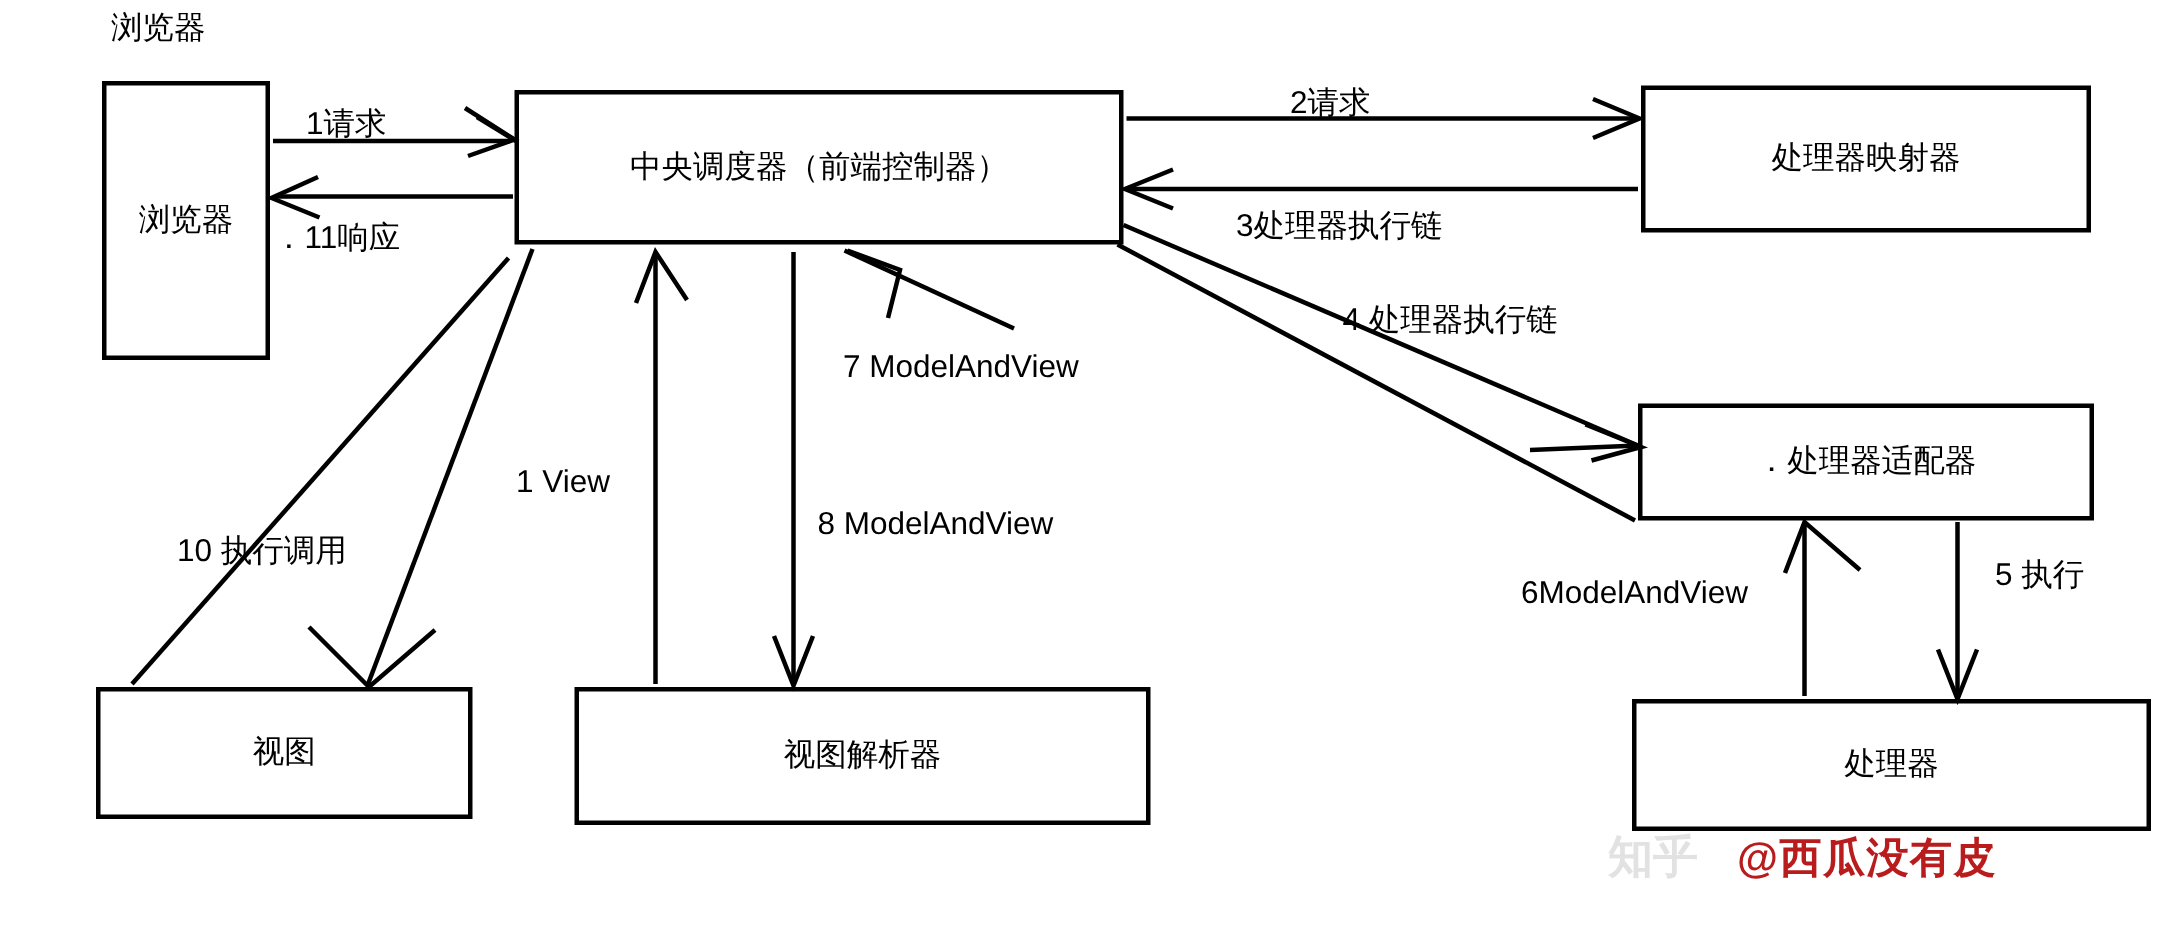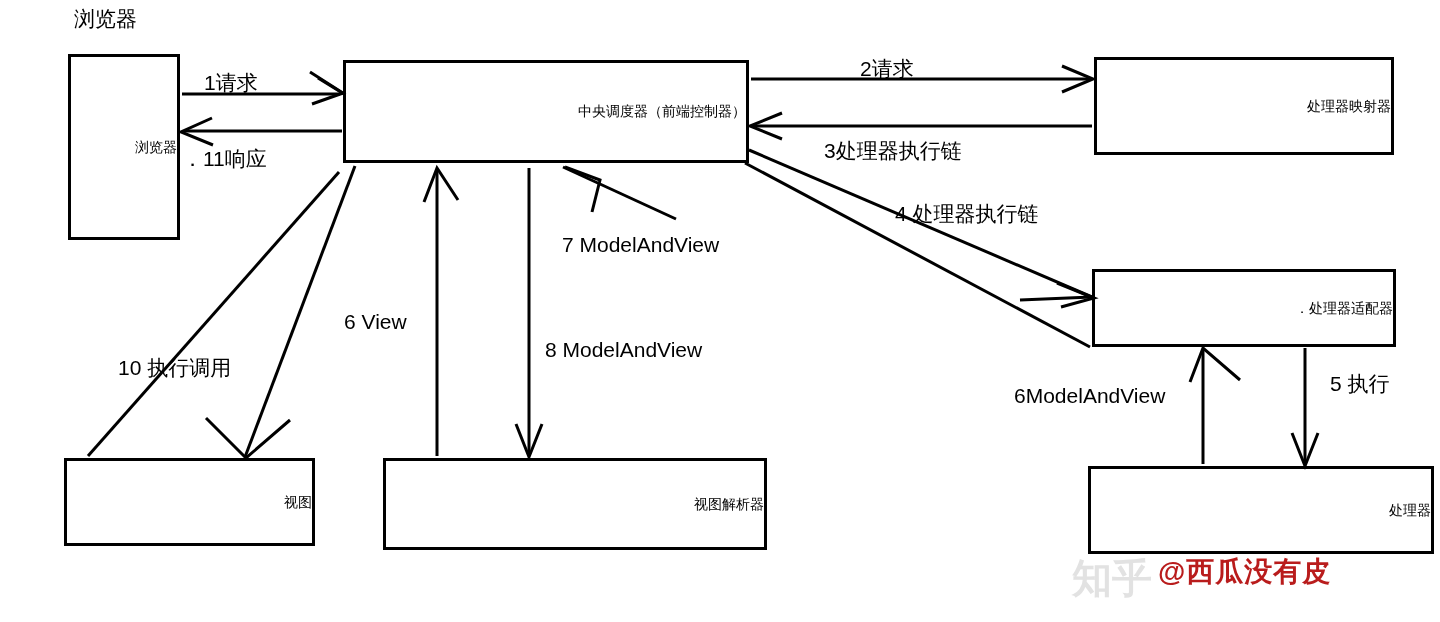--- a/index.html
+++ b/index.html
@@ -22,45 +22,45 @@
     width: 1440px;
     height: 622px;
   }
   .node-box {
     position: absolute;
     box-sizing: border-box;
     border: 3px solid #000000;
     background: transparent;
     display: flex;
     align-items: center;
-    justify-content: flex-end;
+    justify-content: center;
     text-align: center;
     color: #000000;
-    font-size: 14px;
+    font-size: 21px;
     line-height: 1.3;
   }
   .label {
     position: absolute;
     color: #000000;
     font-size: 21px;
     white-space: nowrap;
     line-height: 1.2;
   }
   .watermark {
     position: absolute;
     color: #b91c1c;
     font-size: 28px;
     font-weight: bold;
     white-space: nowrap;
     letter-spacing: 1px;
   }
   .wm-logo {
     position: absolute;
     color: #e2e2e2;
-    font-size: 40px;
+    font-size: 30px;
     font-weight: bold;
     white-space: nowrap;
   }
 </style>
 </head>
 <body>
 
 <div id="stage">
 
   <svg id="diagram-svg" viewBox="0 0 1440 622" xmlns="http://www.w3.org/2000/svg">
@@ -136,19 +136,19 @@
 
   <div class="label" style="left:204px; top:70px;">1请求</div>
   <div class="label" style="left:182px; top:146px;">．11响应</div>
   <div class="label" style="left:860px; top:56px;">2请求</div>
   <div class="label" style="left:824px; top:138px;">3处理器执行链</div>
   <div class="label" style="left:895px; top:201px;">4 处理器执行链</div>
   <div class="label" style="left:1330px; top:371px;text-align:right;">5 执行</div>
   <div class="label" style="left:1014px; top:383px;">6ModelAndView</div>
   <div class="label" style="left:562px; top:232px;">7 ModelAndView</div>
   <div class="label" style="left:545px; top:337px;">8 ModelAndView</div>
-  <div class="label" style="left:344px; top:309px;">6 View</div>
+  <div class="label" style="left:344px; top:309px;">1 View</div>
   <div class="label" style="left:118px; top:355px;">10  执行调用</div>
 
   <div class="wm-logo" style="left:1072px; top:551px;">知乎</div>
   <div class="watermark" style="left:1158px; top:553px;">@西瓜没有皮</div>
 
 </div>
 
 </body></html>

